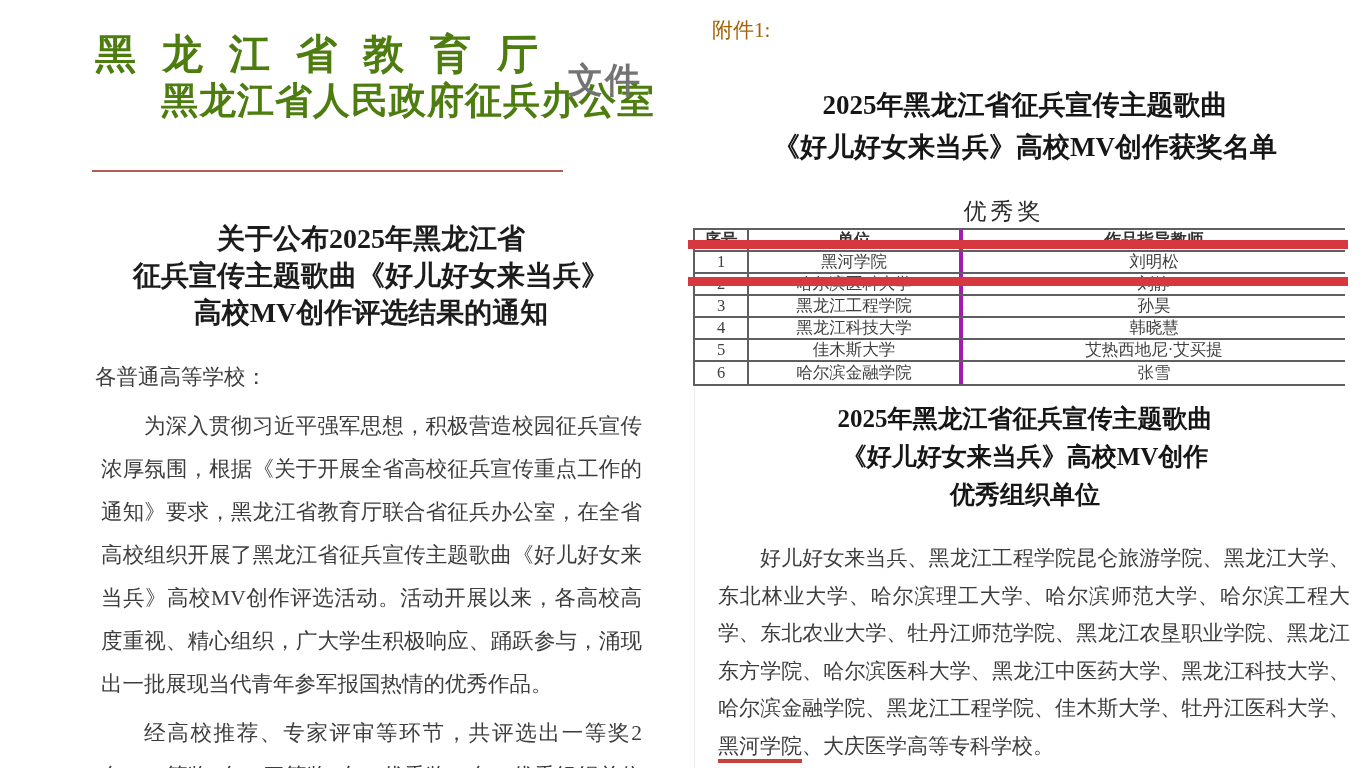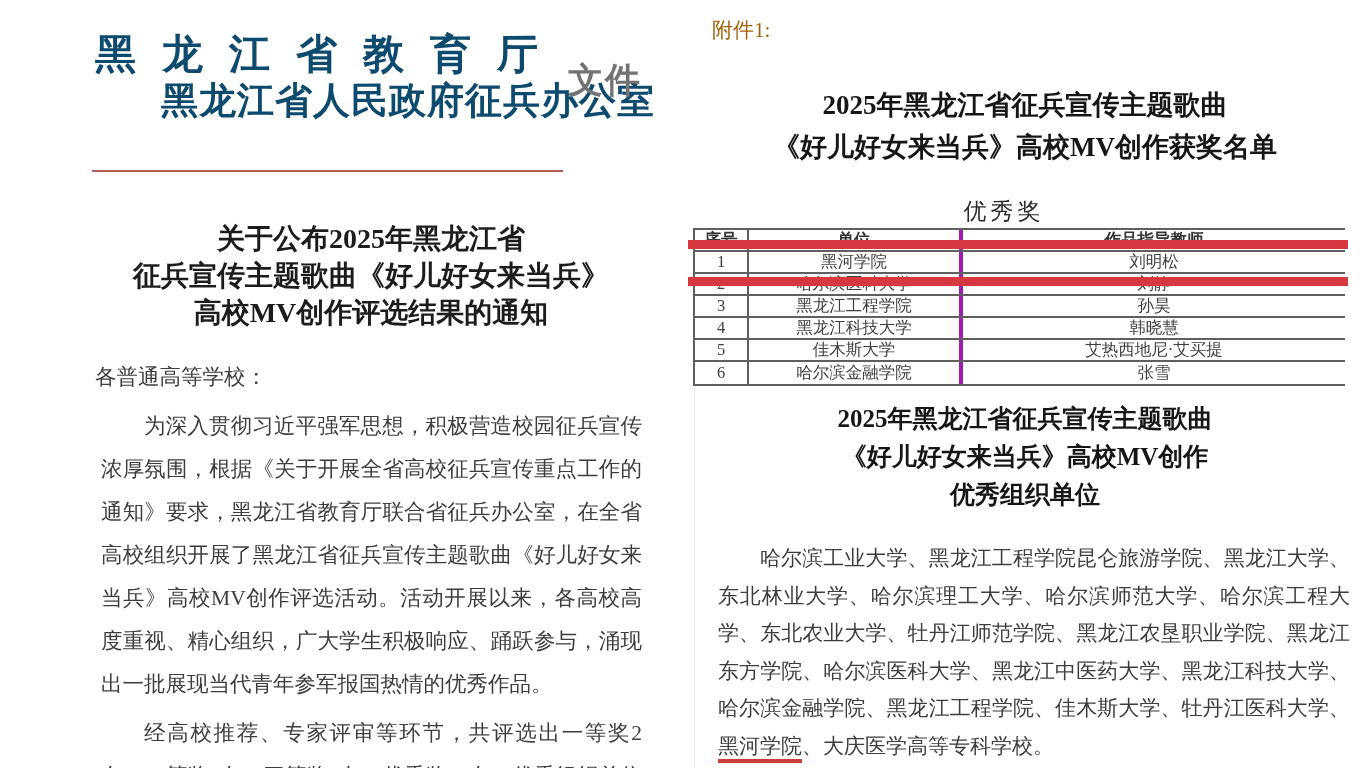--- a/index.html
+++ b/index.html
@@ -3,21 +3,21 @@
 <meta charset="utf-8">
 <style>
   html,body{margin:0;padding:0;background:#ffffff;}
   #canvas{
     position:relative;width:1366px;height:768px;overflow:hidden;background:#ffffff;
     font-family:"Liberation Serif","DejaVu Serif",serif;color:#3b3b3b;
   }
   .abs{position:absolute;}
 
   
-  .lp-header{left:95px;top:30px;width:560px;color:#0c4a6e;font-weight:bold;}
+  .lp-header{left:95px;top:30px;width:560px;color:#4d7c0f;font-weight:bold;}
   .lp-h-line1{font-size:41px;letter-spacing:26px;white-space:nowrap;line-height:48px;}
   .lp-h-line2{font-size:37px;letter-spacing:1px;white-space:nowrap;line-height:46px;text-align:right;}
   .lp-h-suffix{left:568px;top:57px;color:#737373;font-weight:bold;font-size:35px;letter-spacing:2px;white-space:nowrap;}
   .lp-rule{left:92px;top:170px;width:471px;height:2px;background:#b05c55;}
   .lp-title{left:95px;top:220px;width:552px;text-align:center;font-weight:bold;color:#1c1c1c;
             font-size:28px;line-height:37px;}
   .lp-body{left:95px;top:356px;width:553px;font-size:21.5px;line-height:43px;text-align:justify;color:#3d3d3d;}
   .lp-body .para{text-indent:2em;margin:6px;}
   .lp-body .salute{margin:0;}
 
@@ -125,16 +125,16 @@
   <div class="abs redbar redbar1"></div>
   <div class="abs redbar redbar2"></div>
 
   <div class="abs rp-title2">
     <div>2025年黑龙江省征兵宣传主题歌曲</div>
     <div>《好儿好女来当兵》高校MV创作</div>
     <div>优秀组织单位</div>
   </div>
 
   <div class="abs rp-org">
-    <p><span>哈尔滨工业大学、黑龙江工程学院昆仑旅游学院、黑龙江大学、东北林业大学、哈尔滨理工大学、哈尔滨师范大学、哈尔滨工程大学、东北农业大学、牡丹江师范学院、黑龙江农垦职业学院、黑龙江东方学院、哈尔滨医科大学、黑龙江中医药大学、黑龙江科技大学、哈尔滨金融学院、黑龙江工程学院、佳木斯大学、牡丹江医科大学、</span><span class="hl-underline">黑河学院</span><span>、大庆医学高等专科学校。</span></p>
+    <p><span>好儿好女来当兵、黑龙江工程学院昆仑旅游学院、黑龙江大学、东北林业大学、哈尔滨理工大学、哈尔滨师范大学、哈尔滨工程大学、东北农业大学、牡丹江师范学院、黑龙江农垦职业学院、黑龙江东方学院、哈尔滨医科大学、黑龙江中医药大学、黑龙江科技大学、哈尔滨金融学院、黑龙江工程学院、佳木斯大学、牡丹江医科大学、</span><span class="hl-underline">黑河学院</span><span>、大庆医学高等专科学校。</span></p>
   </div>
 
 </div>
 
 </body></html>

